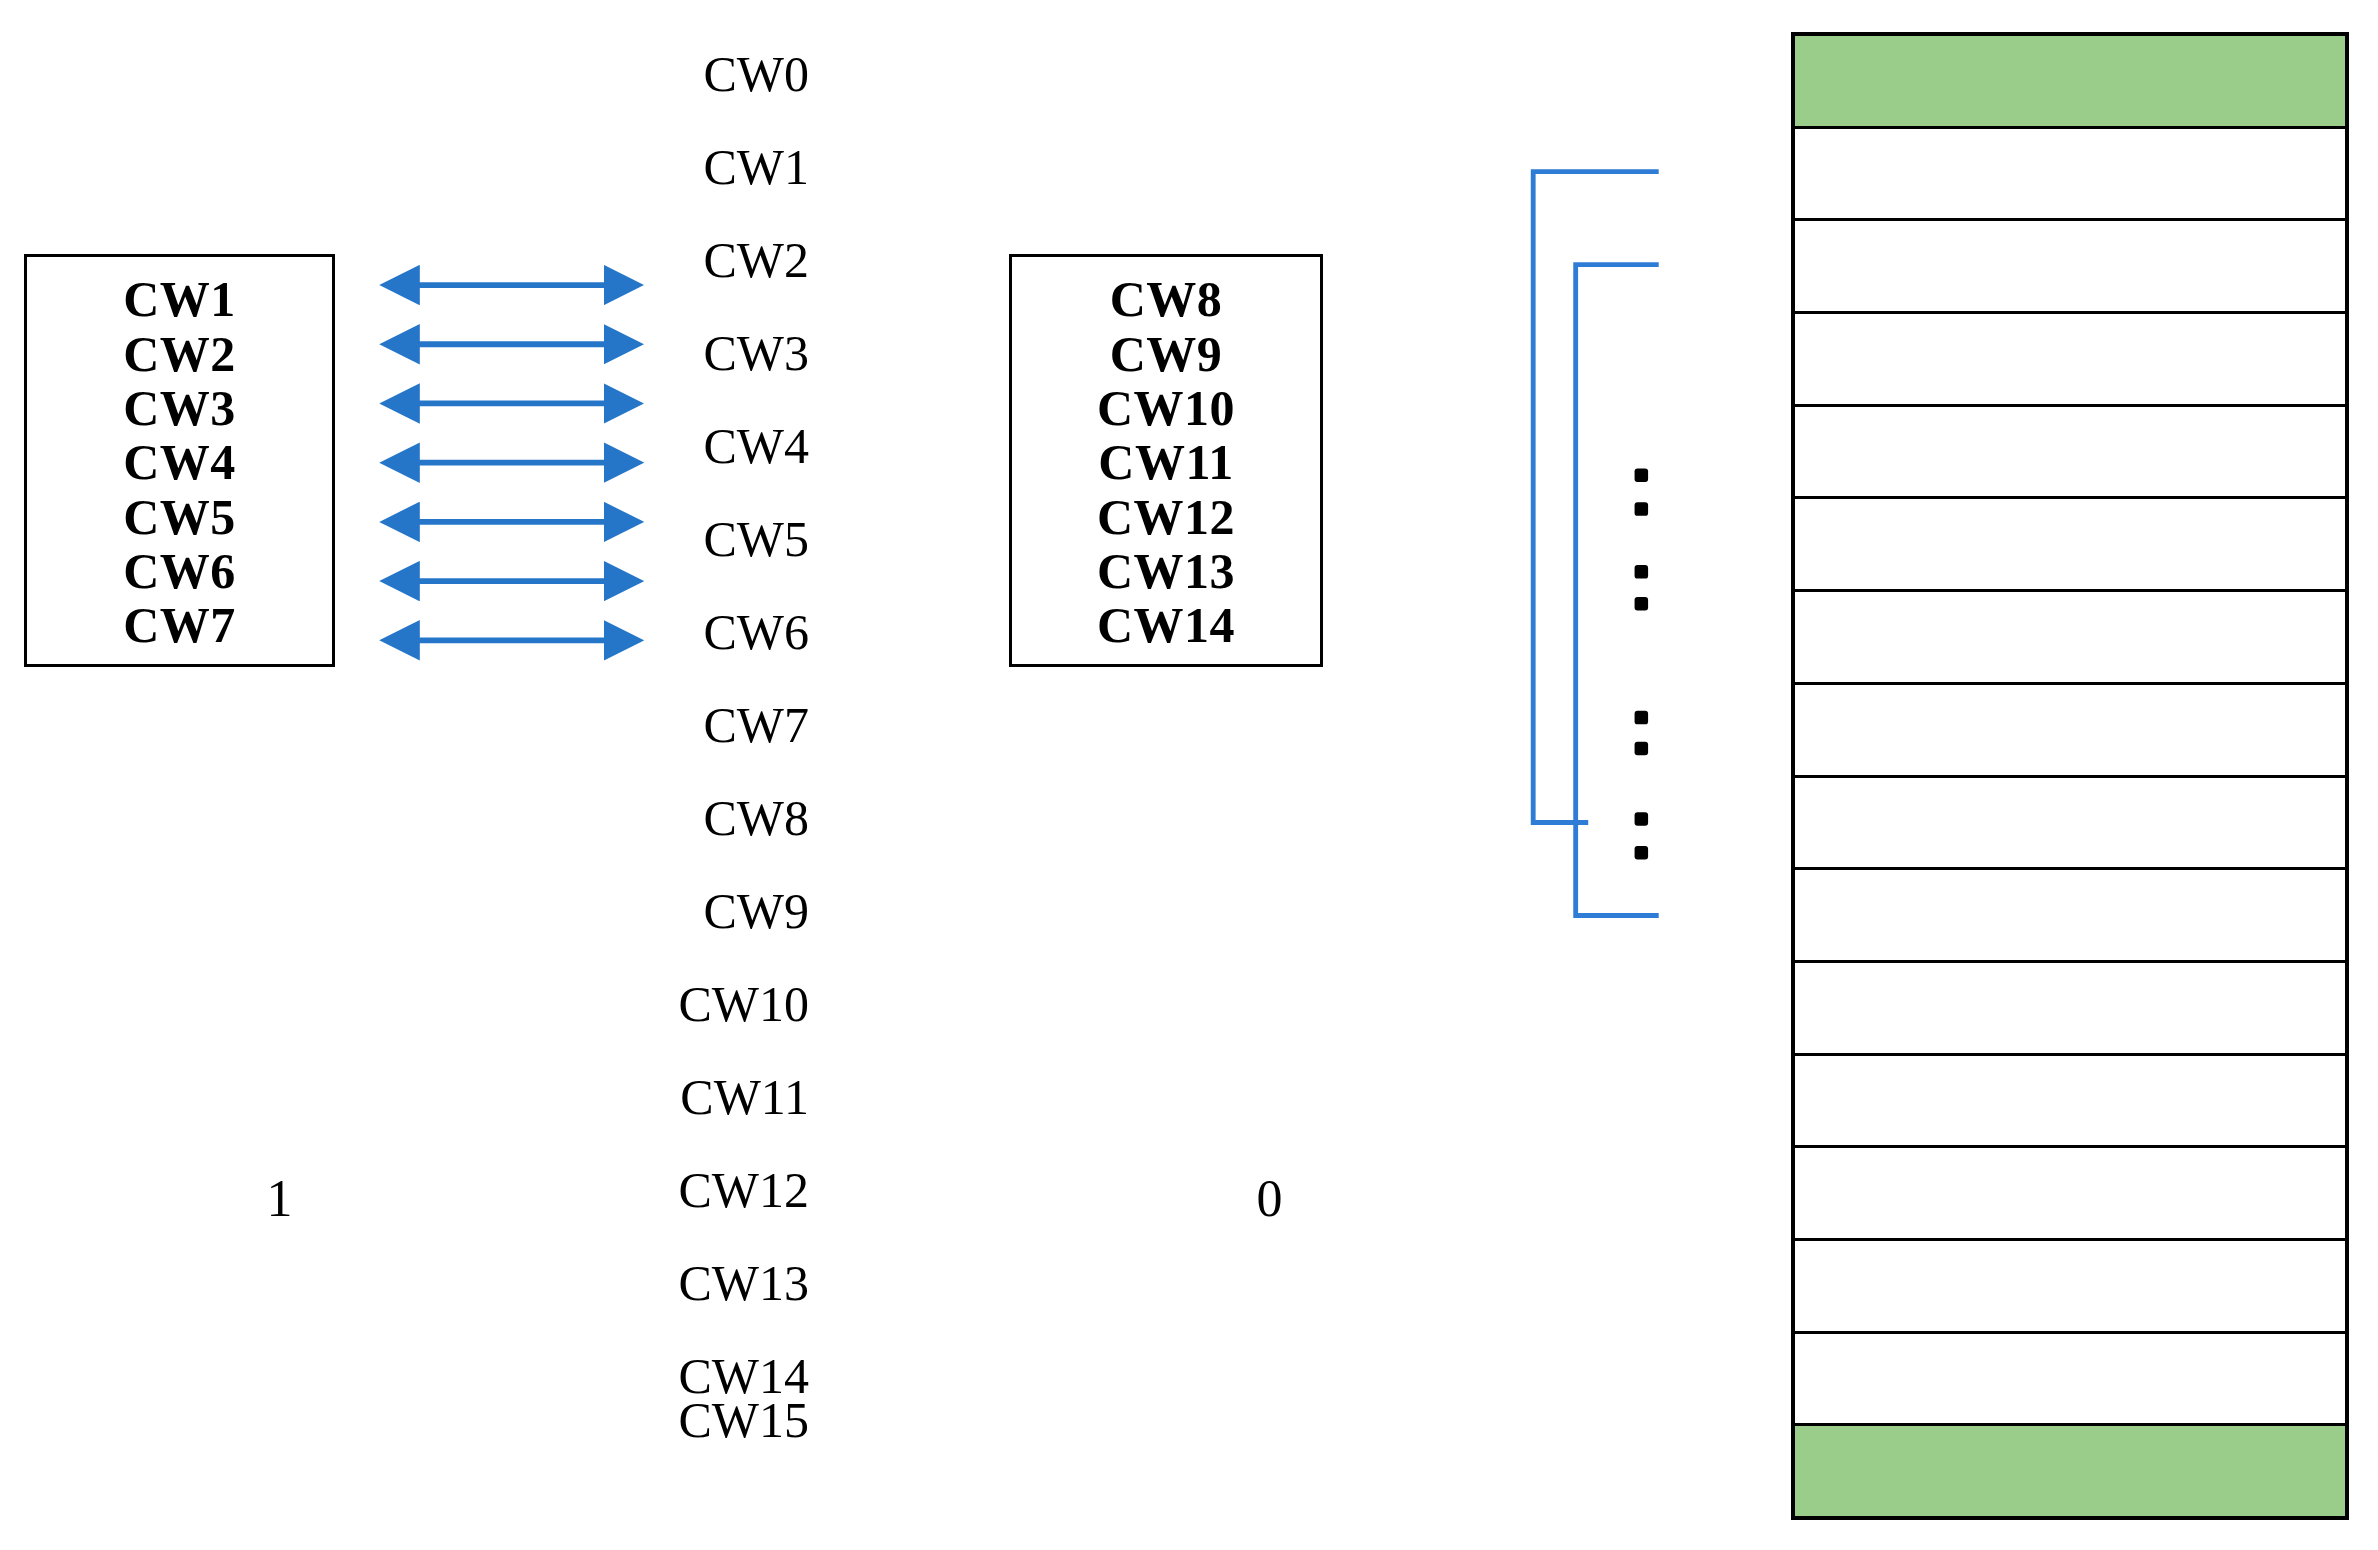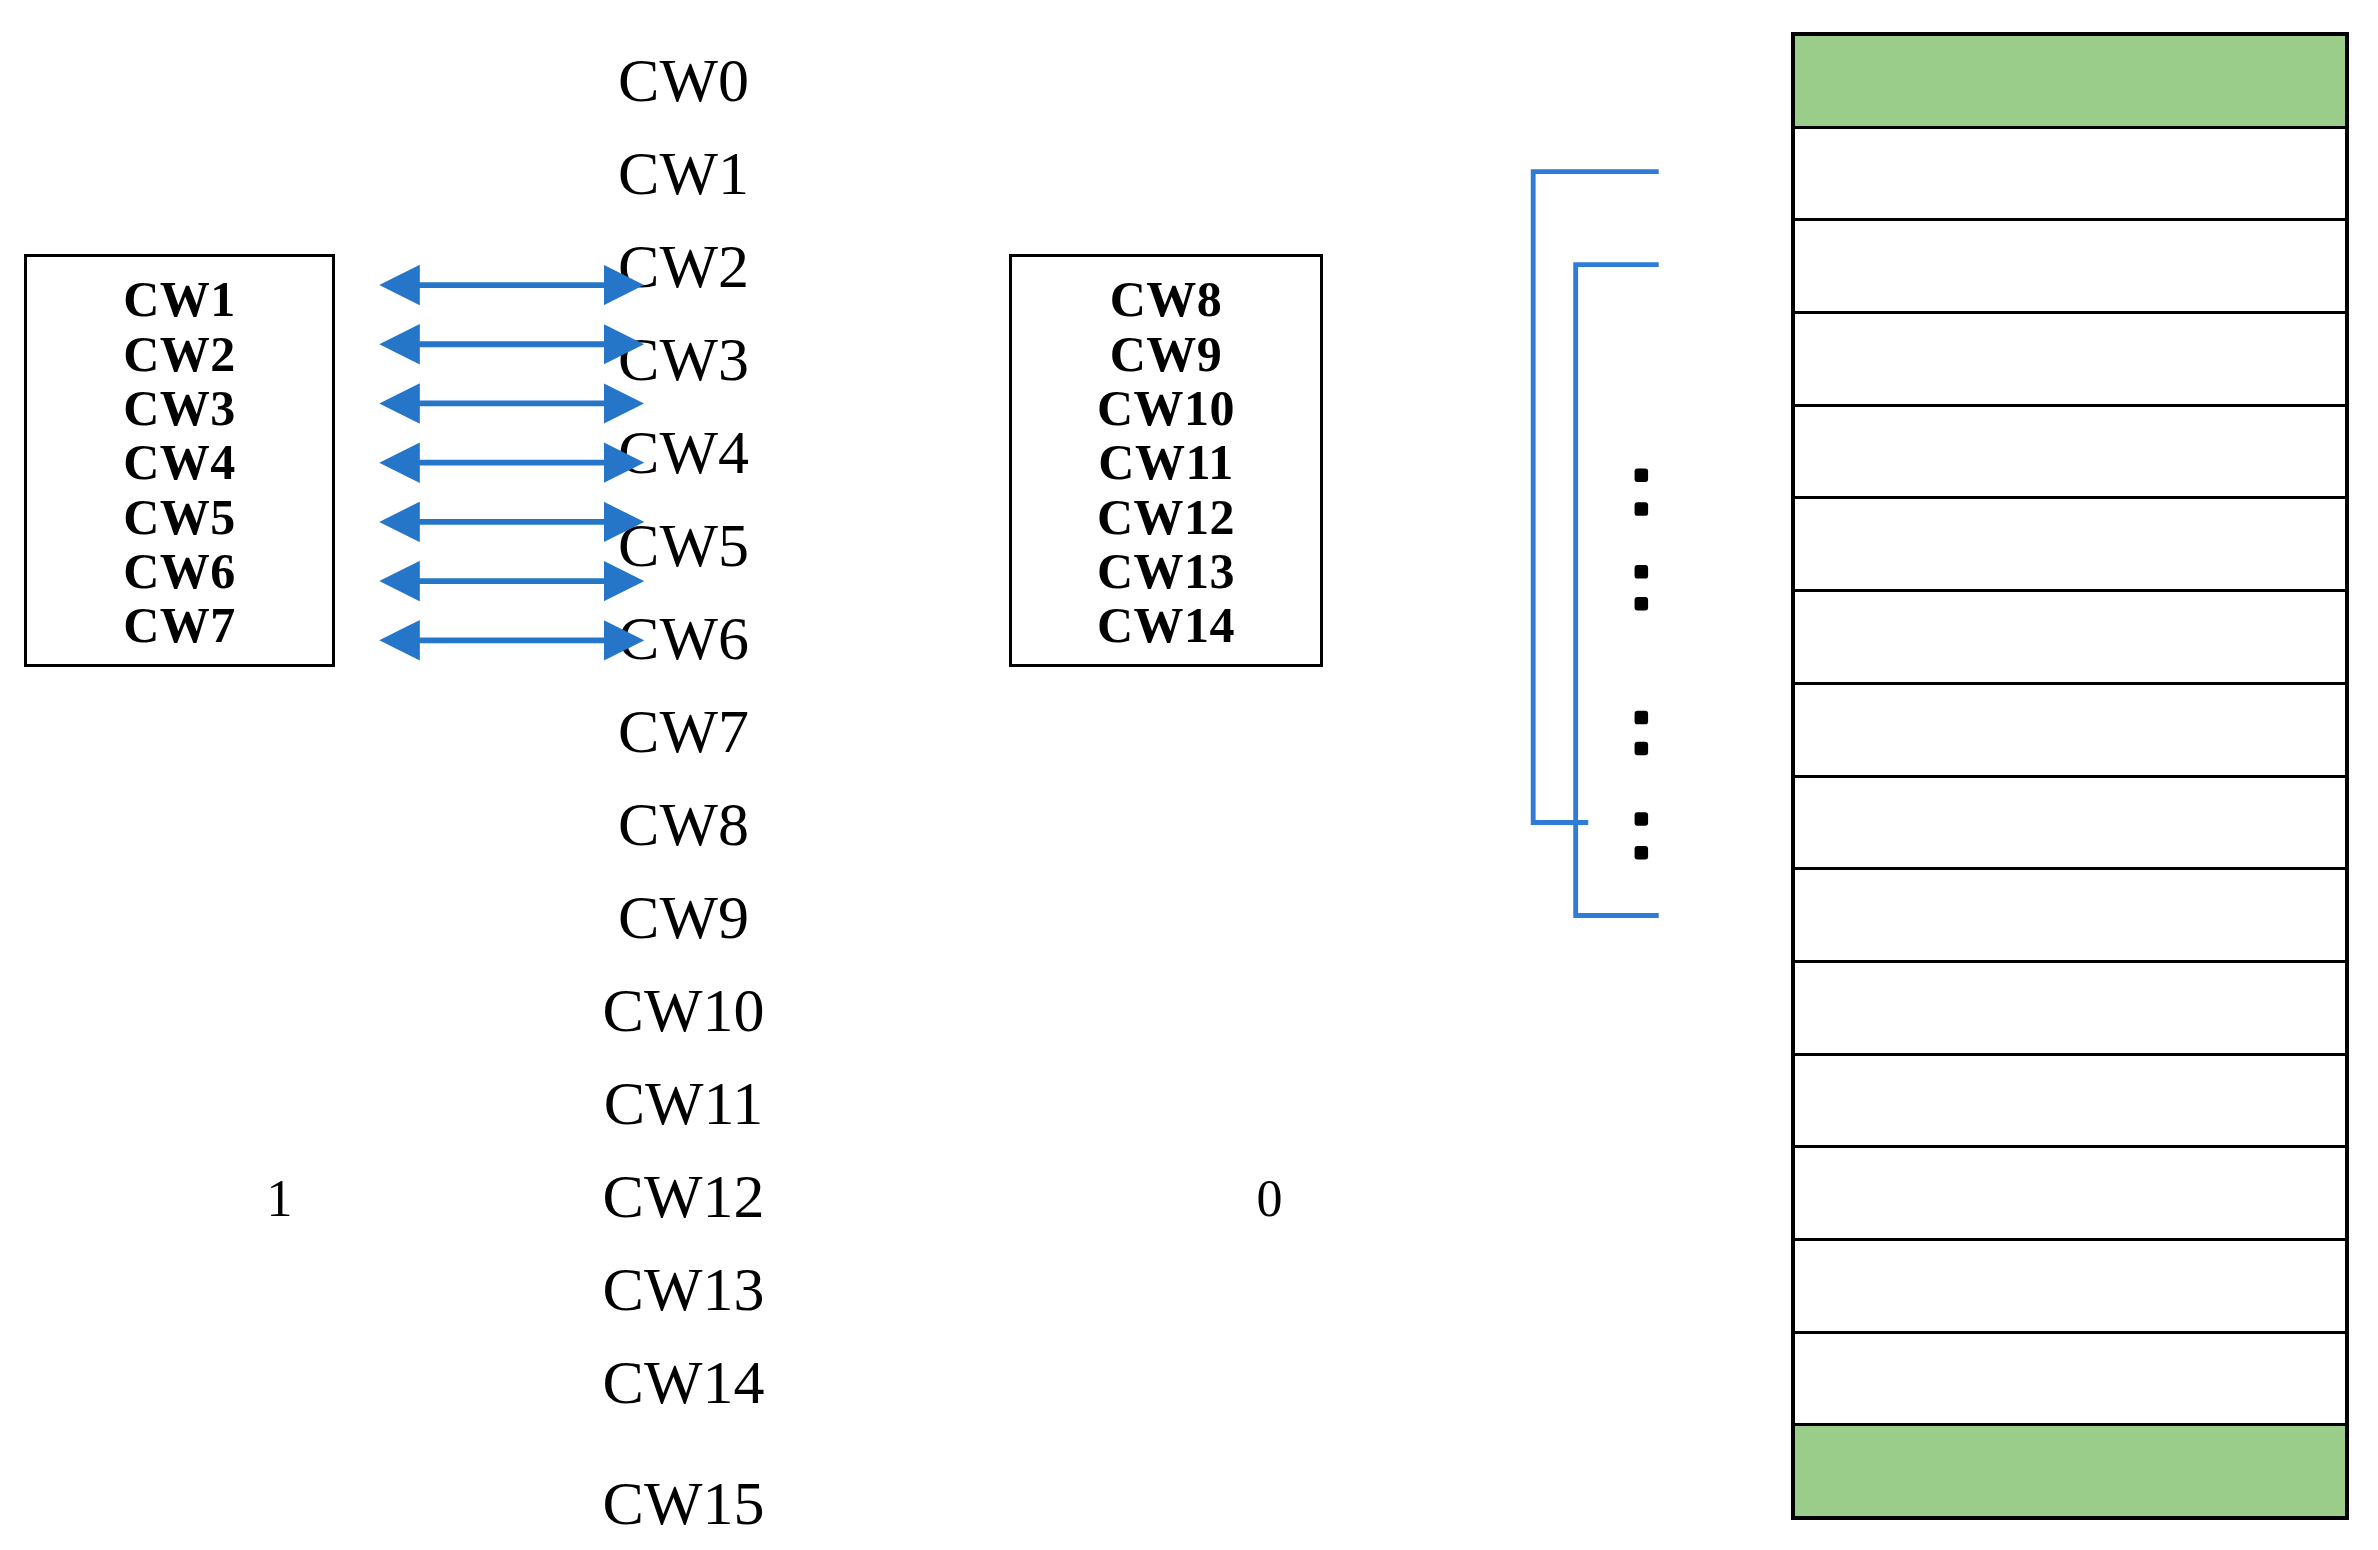--- a/index.html
+++ b/index.html
@@ -30,22 +30,22 @@
   
   #array{position:absolute;left:1791px;top:32px;width:558px;height:1488px;
          border:4.8px solid #000;box-sizing:border-box;
          display:flex;flex-direction:column;}
   #array .cell{flex:1 1 0;border-bottom:3.9px solid #000;box-sizing:border-box;
                background:#ffffff;}
   #array .cell:last-child{border-bottom:none;}
   #array .cell.filled{background:#9acd89;}
 
   
-  .rowlabel{position:absolute;right:1569px;width:251px;text-align:center;
-            font-size:62px;line-height:1;white-space:nowrap;}
+  .rowlabel{position:absolute;right:1569px;width:251px;text-align:right;
+            font-size:50px;line-height:1;white-space:nowrap;}
 
   
   #overlay{position:absolute;left:0;top:0;width:2378px;height:1551px;
            pointer-events:none;}
 </style>
 </head>
 <body>
 
 <div class="stage">
 
@@ -99,21 +99,21 @@
       <div class="rowlabel" style="top: 514px;">CW5</div>
       <div class="rowlabel" style="top: 607px;">CW6</div>
       <div class="rowlabel" style="top: 700px;">CW7</div>
       <div class="rowlabel" style="top: 793px;">CW8</div>
       <div class="rowlabel" style="top: 886px;">CW9</div>
       <div class="rowlabel" style="top: 979px;">CW10</div>
       <div class="rowlabel" style="top: 1072px;">CW11</div>
       <div class="rowlabel" style="top: 1165px;">CW12</div>
       <div class="rowlabel" style="top: 1258px;">CW13</div>
       <div class="rowlabel" style="top: 1351px;">CW14</div>
-      <div class="rowlabel" style="top: 1472px;">CW15</div>
+      <div class="rowlabel" style="top: 1395px;">CW15</div>
     </div>
 
   <svg id="overlay" viewBox="0 0 2463 1606">
     <defs>
       <marker id="ahL" markerWidth="7" markerHeight="7" refX="6.2" refY="3.5" orient="auto" markerUnits="strokeWidth">
         <path d="M7,0 L7,7 L0,3.5 z" fill="#2576c9"></path>
       </marker>
       <marker id="ahR" markerWidth="7" markerHeight="7" refX="0.8" refY="3.5" orient="auto" markerUnits="strokeWidth">
         <path d="M0,0 L0,7 L7,3.5 z" fill="#2576c9"></path>
       </marker>

